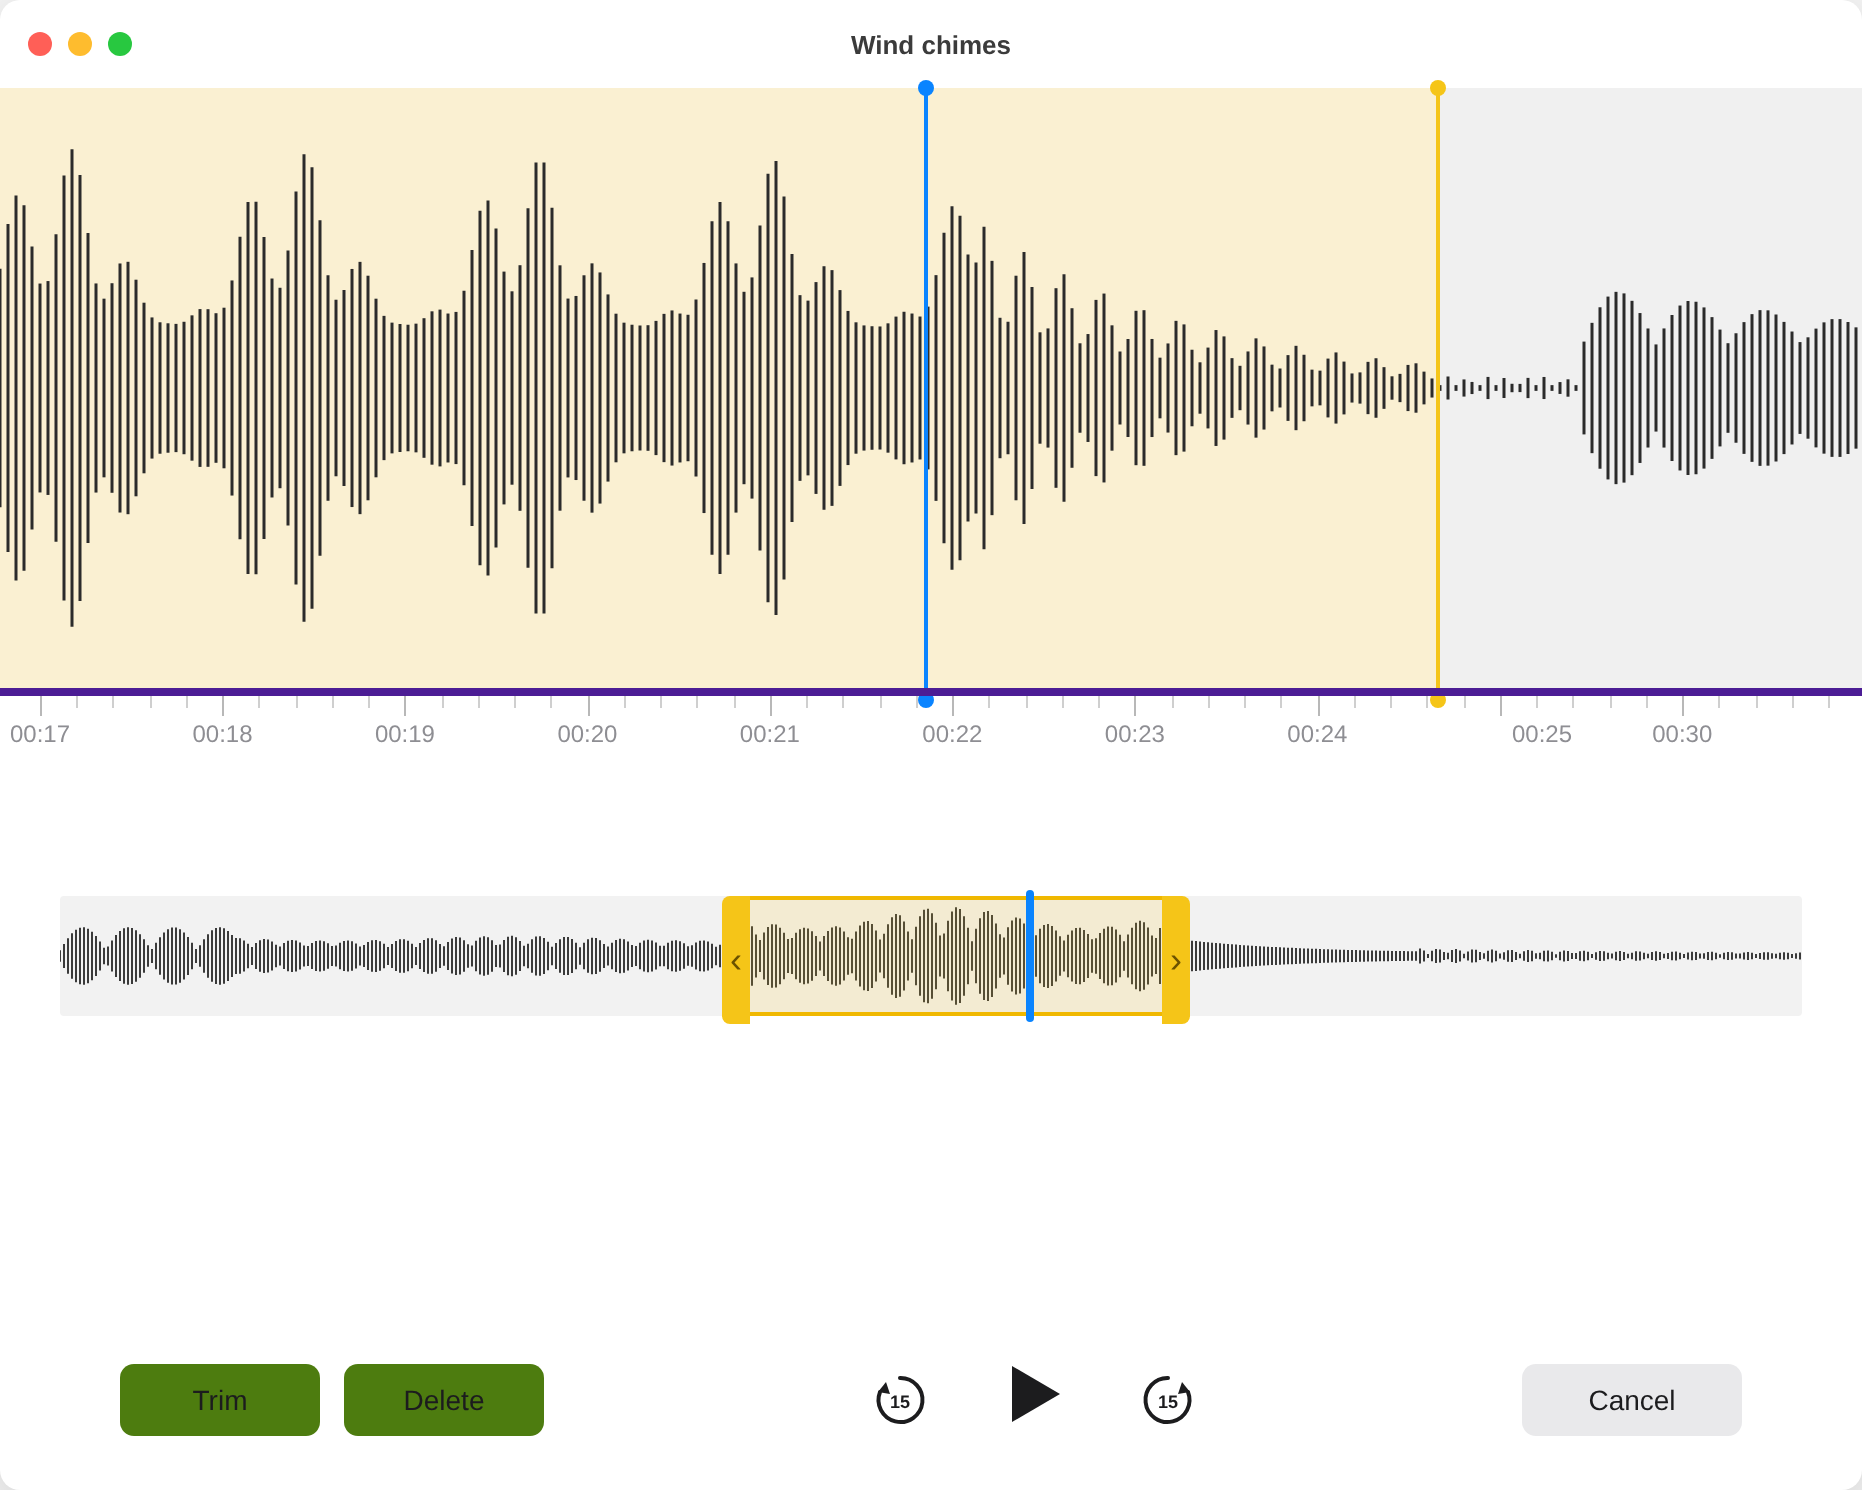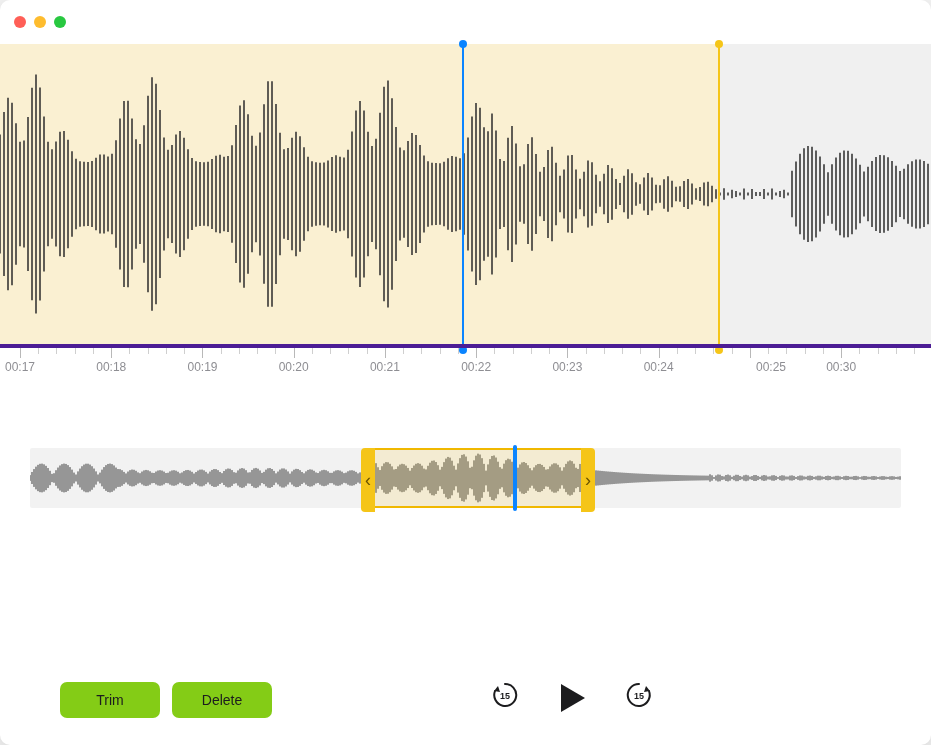--- a/index.html
+++ b/index.html
@@ -214,40 +214,41 @@
     border-radius: 7px;
     border: none;
     font-size: 14px;
     font-weight: 500;
     cursor: pointer;
     display: inline-flex;
     align-items: center;
     justify-content: center;
   }
   .btn-yellow {
-    background: #84cc16;
+    background: #4d7c0f;
     color: #1c1c1e;
     width: 100px;
   }
   .btn-gray {
     background: #e9e9eb;
     color: #1c1c1e;
     width: 110px;
   }
   .btn-disabled {
     background: #efefef;
     color: #b0b0b0;
     width: 110px;
     cursor: default;
   }
   .btn + .btn { margin-left: 12px; }
 
   .transport {
     flex: 1;
     display: flex;
+    align-items: center;
     justify-content: center;
     gap: 36px;
   }
   .right-group { display: flex; }
 
   .skip-icon {
     position: relative;
     width: 28px;
     height: 28px;
     cursor: pointer;
@@ -261,20 +262,21 @@
 <body>
 
 <div class="window">
 
   <div class="titlebar">
     <div class="traffic-lights">
       <div class="tl tl-close"></div>
       <div class="tl tl-min"></div>
       <div class="tl tl-max"></div>
     </div>
+    <div class="title">Wind chimes</div>
   </div>
 
   <div class="main-waveform">
     <div class="wf-bg"></div>
     <div class="wf-selection-bg"></div>
     <svg class="wf-svg" id="main-wf-svg" preserveAspectRatio="none" viewBox="0 0 931 300">
         <line x1="0" y1="90.38400000000001" x2="0" y2="209.61599999999999" stroke="#2b2b2b" stroke-width="1.5"></line>
         <line x1="4" y1="67.95011730821602" x2="4" y2="232.04988269178398" stroke="#2b2b2b" stroke-width="1.5"></line>
         <line x1="8" y1="53.717533615802424" x2="8" y2="246.28246638419756" stroke="#2b2b2b" stroke-width="1.5"></line>
         <line x1="12" y1="58.64494810770843" x2="12" y2="241.35505189229156" stroke="#2b2b2b" stroke-width="1.5"></line>
@@ -1047,16 +1049,17 @@
       <div class="skip-icon">
         <svg viewBox="0 0 28 28">
           <path d="M14 3 A11 11 0 1 0 24 10" fill="none" stroke="#1c1c1e" stroke-width="2" stroke-linecap="round"></path>
           <path d="M21 5 L25 10 L19 11 Z" fill="#1c1c1e"></path>
           <text x="14" y="18" text-anchor="middle" font-size="9" font-weight="600" fill="#1c1c1e">15</text>
         </svg>
       </div>
     </div>
 
     <div class="right-group">
+      <button class="btn btn-gray">Cancel</button>
     </div>
   </div>
 
 </div>
 
 </body></html>

